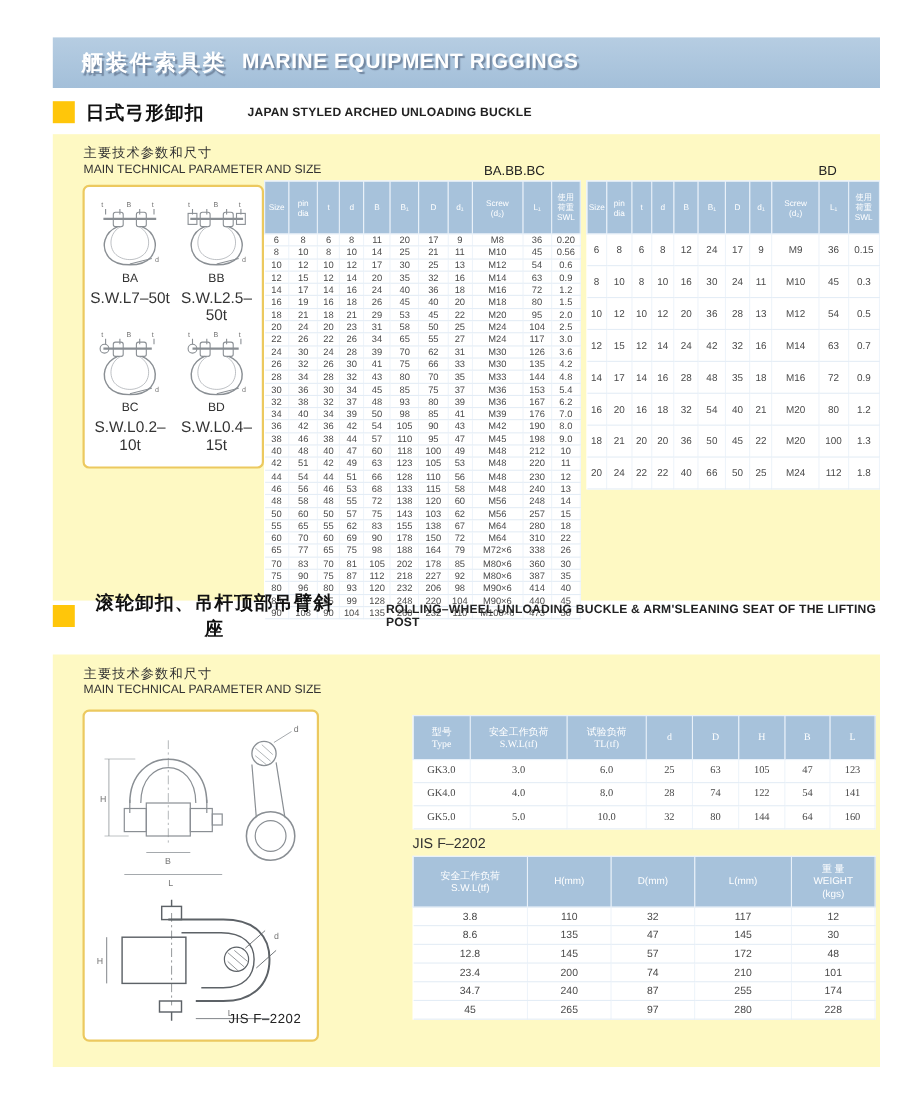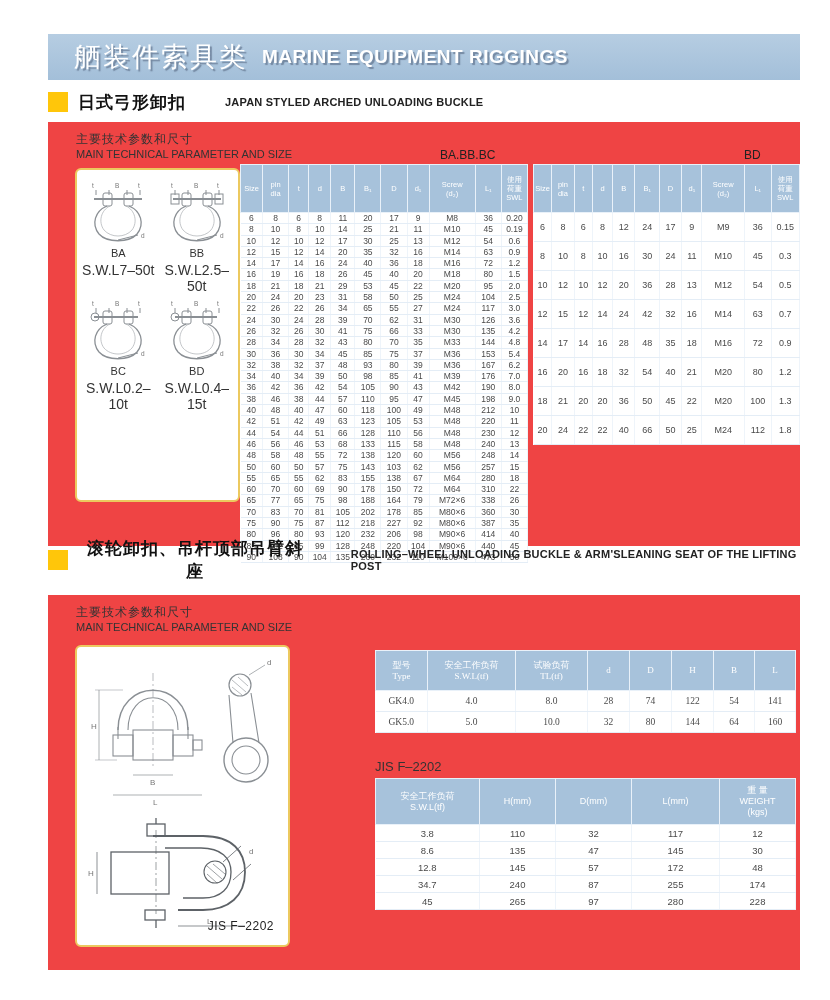--- a/index.html
+++ b/index.html
@@ -2,33 +2,33 @@
 <html><head>
 <meta charset="utf-8">
 <style>
   * { margin:0; padding:0; box-sizing:border-box; }
   body { font-family:"Liberation Sans","DejaVu Sans",sans-serif; background:#fff; }
   .page { position:relative; width:830px; height:1000px; background:#fff; overflow:hidden; }
 
   
   .banner { position:absolute; left:48px; top:34px; width:752px; height:46px;
     background:linear-gradient(#b6cde2,#a3bfd9); display:flex; align-items:center; padding-left:26px; gap:14px; }
-  .banner .zh { font-size:27px; font-weight:normal; color:#fff; letter-spacing:2px;
+  .banner .zh { font-size:20px; font-weight:bold; color:#fff; letter-spacing:2px;
     text-shadow:2px 2px 1px rgba(110,130,155,.9); }
   .banner .en { font-size:19px; font-weight:bold; color:#fff; letter-spacing:.5px;
     text-shadow:2px 2px 1px rgba(110,130,155,.9); }
 
   
   .sec-head { position:absolute; left:48px; display:flex; align-items:center; gap:10px; height:24px; }
   .bullet { width:20px; height:20px; background:#ffc60a; flex:0 0 auto; }
   .sec-head .zh { font-size:17px; font-weight:bold; color:#111; letter-spacing:1px;text-align:center; }
   .sec-head .en { font-size:11px; font-weight:bold; color:#222; letter-spacing:.2px;margin-left:29px; }
 
   
-  .panel { position:absolute; left:48px; width:752px; background:#ef4444; }
+  .panel { position:absolute; left:48px; width:752px; background:#fef9c3; }
   .param { position:absolute; left:28px; top:9px; }
   .param .zh { font-size:12px; color:#333; letter-spacing:1px; }
   .param .en { font-size:11px; color:#333; }
 
   .caption { position:absolute; font-size:12px; color:#222; }
 
   
   .diagbox { position:absolute; background:#fff; border:2px solid #ecc95f; border-radius:6px; }
   .fig-grid { display:grid; grid-template-columns:1fr 1fr; padding:6px 2px; }
   .fig { text-align:center; padding-top:4px; }
@@ -124,21 +124,21 @@
 
   <div class="panel" style="top:122px; height:424px;">
     <div class="param">
       <div class="zh">主要技术参数和尺寸</div>
       <div class="en">MAIN TECHNICAL PARAMETER AND SIZE</div>
     </div>
 
     <div class="caption" style="left:392px; top:26px;">BA.BB.BC</div>
     <div class="caption" style="left:696px; top:26px;">BD</div>
 
-    <div class="diagbox" style="left:27px; top:46px; width:165px; height:334px;">
+    <div class="diagbox" style="left:27px; top:46px; width:165px; height:258px;">
       <div class="fig-grid">
         <div class="fig">
           <svg width="64" height="66" viewBox="0 0 64 66">
             <g stroke="#8a8f94" fill="none" stroke-width="1">
               <text x="6" y="8" font-size="6.5" fill="#777" stroke="none">t</text>
                 <text x="29" y="8" font-size="6.5" fill="#777" stroke="none">B</text>
                 <text x="52" y="8" font-size="6.5" fill="#777" stroke="none">t</text>
               <line x1="10" y1="10" x2="10" y2="15"></line>
                 <line x1="23" y1="10" x2="23" y2="15"></line>
                 <line x1="41" y1="10" x2="41" y2="15"></line>
@@ -266,21 +266,21 @@
             <td>8</td>
             <td>10</td>
             <td>8</td>
             <td>10</td>
             <td>14</td>
             <td>25</td>
             <td>21</td>
             <td>11</td>
             <td>M10</td>
             <td>45</td>
-            <td>0.19</td>
+            <td>0.56</td>
           </tr>
           <tr>
             <td>10</td>
             <td>12</td>
             <td>10</td>
             <td>12</td>
             <td>17</td>
             <td>30</td>
             <td>25</td>
             <td>13</td>
@@ -859,20 +859,30 @@
 TL(tf)</th>
             <th>d</th>
             <th>D</th>
             <th>H</th>
             <th>B</th>
             <th>L</th>
           </tr>
         </thead>
       <tbody>
           <tr>
+            <td>GK3.0</td>
+            <td>3.0</td>
+            <td>6.0</td>
+            <td>25</td>
+            <td>63</td>
+            <td>105</td>
+            <td>47</td>
+            <td>123</td>
+          </tr>
+          <tr>
             <td>GK4.0</td>
             <td>4.0</td>
             <td>8.0</td>
             <td>28</td>
             <td>74</td>
             <td>122</td>
             <td>54</td>
             <td>141</td>
           </tr>
           <tr>
@@ -919,20 +929,27 @@
             <td>30</td>
           </tr>
           <tr>
             <td>12.8</td>
             <td>145</td>
             <td>57</td>
             <td>172</td>
             <td>48</td>
           </tr>
           <tr>
+            <td>23.4</td>
+            <td>200</td>
+            <td>74</td>
+            <td>210</td>
+            <td>101</td>
+          </tr>
+          <tr>
             <td>34.7</td>
             <td>240</td>
             <td>87</td>
             <td>255</td>
             <td>174</td>
           </tr>
           <tr>
             <td>45</td>
             <td>265</td>
             <td>97</td>

